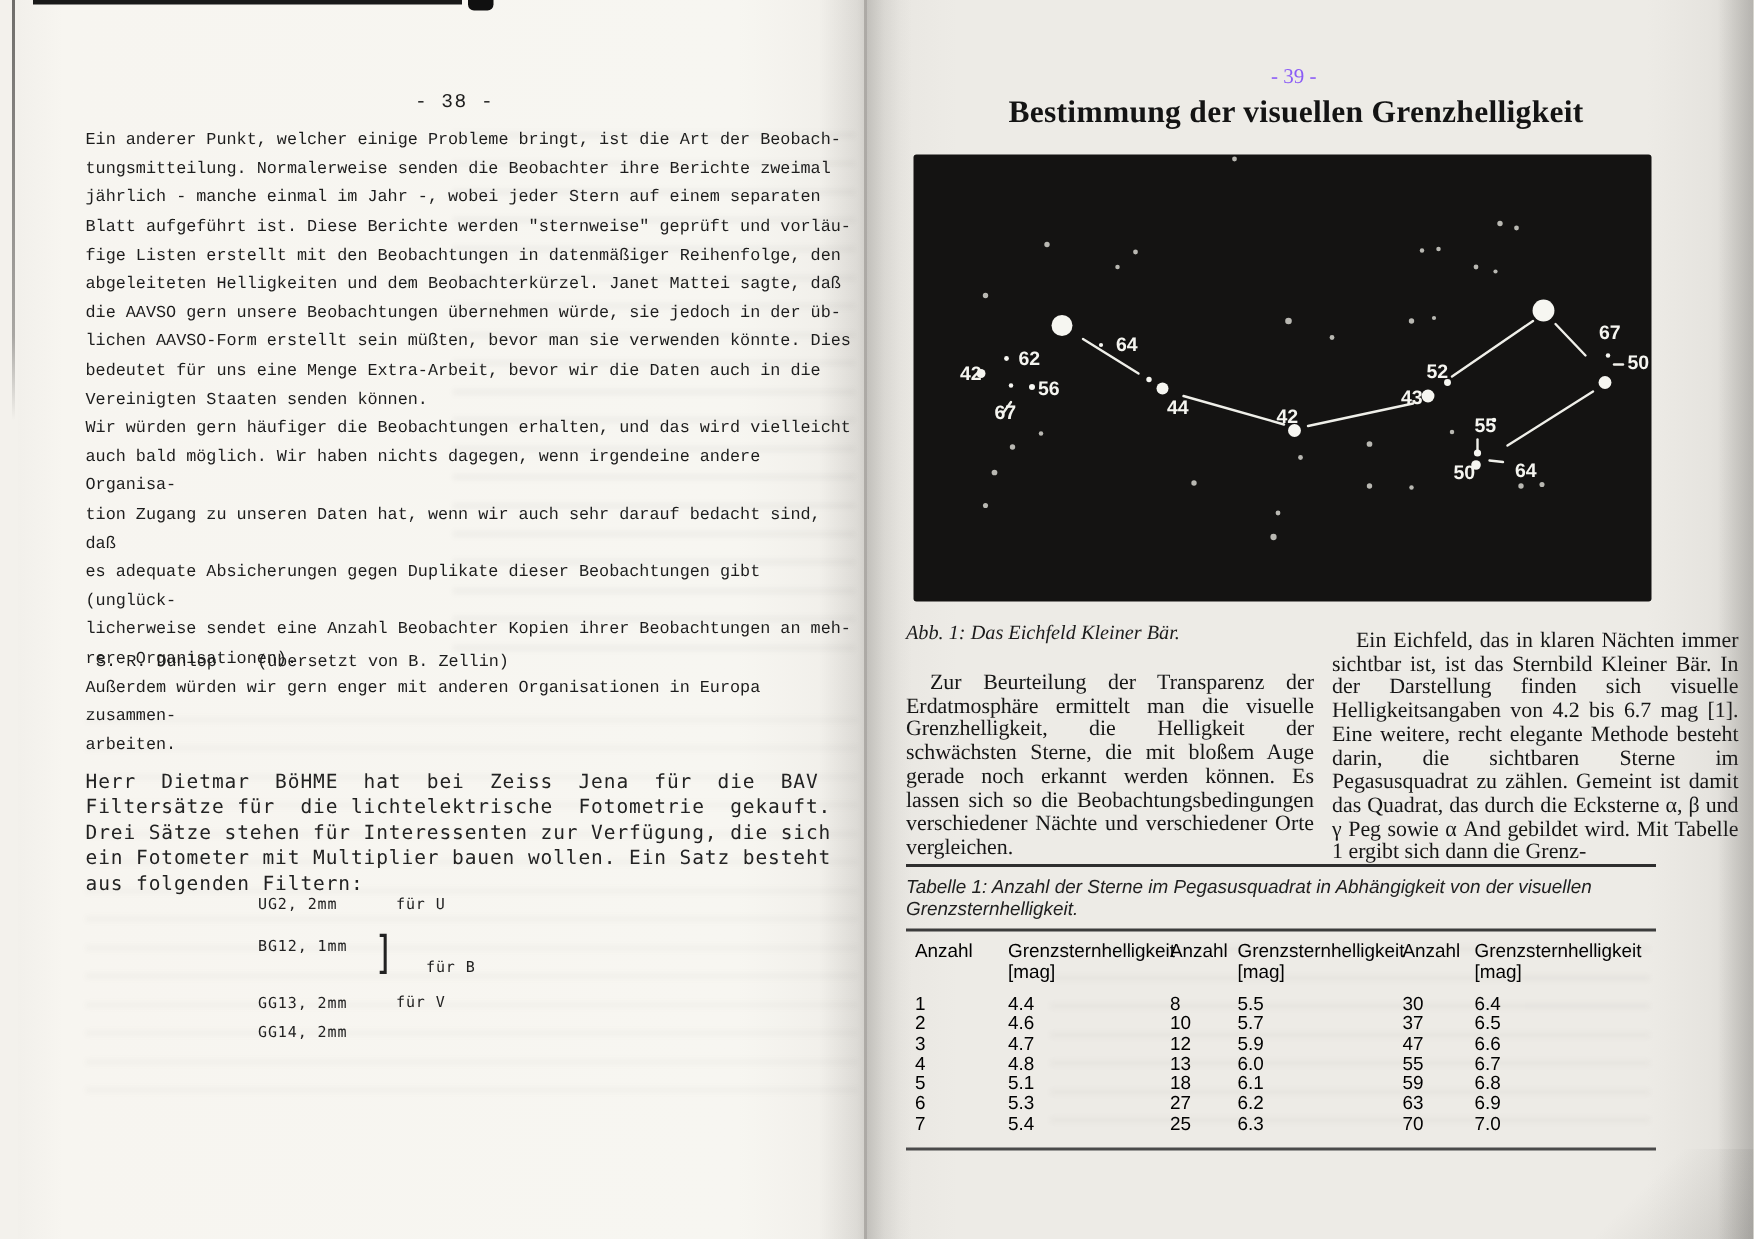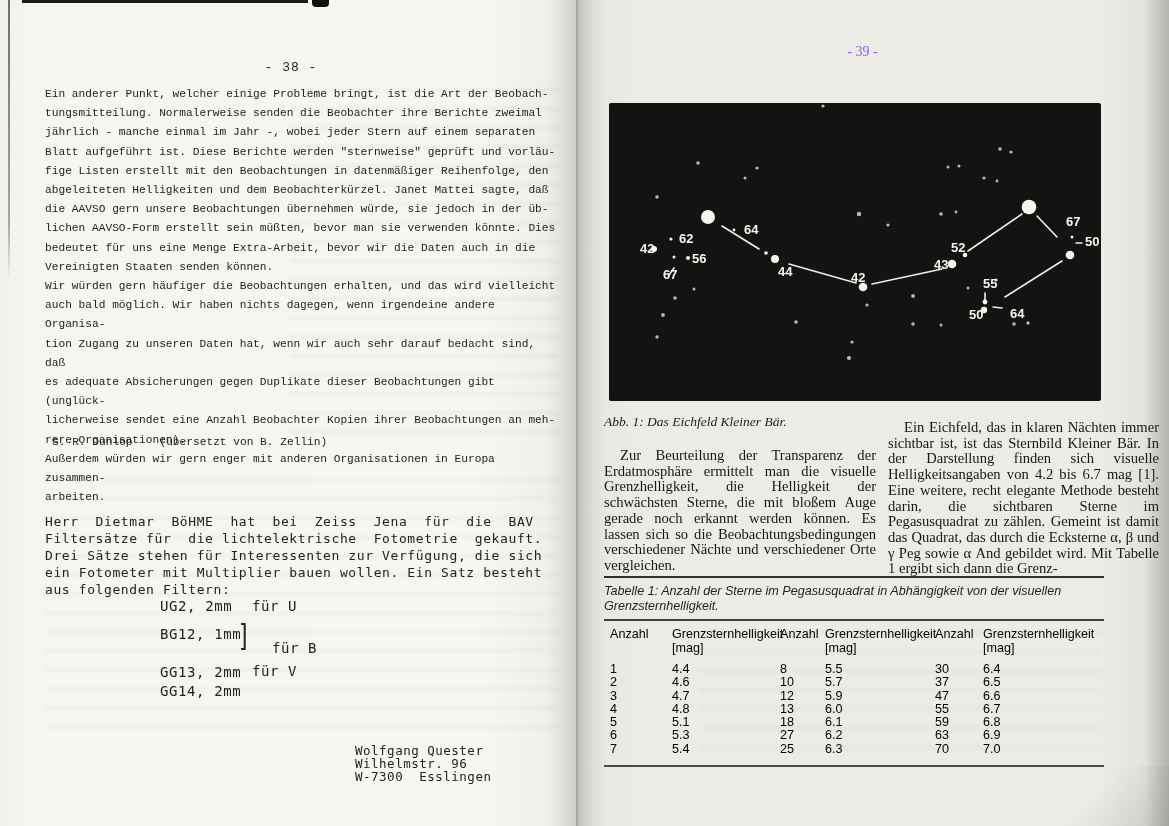--- a/index.html
+++ b/index.html
@@ -1,38 +1,38 @@
 <!DOCTYPE html>
 <html><head>
 <meta charset="utf-8">
 <style>
   html,body{margin:0;padding:0;}
   body{width:1169px;height:826px;overflow:hidden;background:#c9c7c2;
        font-family:"Liberation Serif",serif;}
   .scan{position:relative;width:1169px;height:826px;background:#f3f1ec;}
 
   
-  .page-left{position:absolute;left:0;top:0;width:578px;height:826px;
+  .page-left{position:absolute;left:12px;top:0;width:578px;height:826px;
              background:linear-gradient(90deg,#f2f0eb 0,#f7f5f0 30px,#f7f6f1 480px,#efede8 560px,#e4e2dd 578px);}
   .page-right{position:absolute;left:578px;top:0;width:591px;height:826px;
               background:linear-gradient(90deg,#dcdad5 0,#e9e7e2 22px,#edebe6 60px,#edebe6 520px,#e6e4df 560px,#d8d6d1 591px);}
 
   
   .mono{font-family:"Liberation Mono",monospace;color:#1d1d1d;}
   .dotmono{font-family:"DejaVu Sans Mono",monospace;color:#222;}
   .pageno-left{position:absolute;left:246px;top:60px;width:90px;text-align:center;
                font-size:13px;letter-spacing:1px;}
   .left-body{position:absolute;left:45px;top:85px;width:516px;
              font-size:11.2px;line-height:19.2px;white-space:pre-line;}
   .left-sig{position:absolute;left:52px;top:436px;font-size:11.2px;white-space:pre;text-align:center;}
   .fheading{position:absolute;left:45px;top:487px;width:516px;text-align:center;
             font-size:13.5px;font-weight:bold;letter-spacing:1.5px;white-space:pre;}
   .fintro{position:absolute;left:45px;top:513px;width:520px;
           font-size:13px;line-height:17px;letter-spacing:.6px;white-space:pre;}
-  .fitem{position:absolute;font-size:14px;letter-spacing:.6px;white-space:pre;}
+  .fitem{position:absolute;font-size:10px;letter-spacing:.6px;white-space:pre;}
   .fbracket{position:absolute;left:235px;top:618px;font-size:30px;color:#222;
             font-family:"DejaVu Sans Mono",monospace;transform:scaleX(.75);}
   .foutro{position:absolute;left:45px;top:696px;width:520px;
           font-size:12.8px;line-height:14.5px;letter-spacing:.5px;white-space:pre;}
   .addr{position:absolute;left:355px;top:744px;font-size:12.5px;line-height:13px;
         letter-spacing:.5px;white-space:pre;}
 
   
   .pageno-right{position:absolute;left:820px;top:44px;width:85px;text-align:center;
                 font-size:14px;color:#8b5cf6;}
@@ -114,28 +114,26 @@
 
     <div class="fitem dotmono" style="left:160px;top:598px;">UG2, 2mm</div>
     <div class="fitem dotmono" style="left:252px;top:598px;">für U</div>
     <div class="fitem dotmono" style="left:160px;top:626px;">BG12, 1mm</div>
     <div class="fitem dotmono" style="left:160px;top:640px;margin-top:24px;">GG13, 2mm</div>
     <div class="fitem dotmono" style="left:272px;top:640px;">für B</div>
     <span class="fbracket">]</span>
     <div class="fitem dotmono" style="left:160px;top:663px;margin-top:20px;">GG14, 2mm</div>
     <div class="fitem dotmono" style="left:252px;top:663px;">für V</div>
 
-    <div class="addr dotmono">Wolfgang Quester
-Wilhelmstr. 96
-W-7300  Esslingen</div>
   </div>
 
   <div class="page-right"></div>
 
   <div class="pageno-right">- 39 -</div>
+  <div class="title">Bestimmung der visuellen Grenzhelligkeit</div>
 
   <div class="figure">
     <svg id="starchart" width="492" height="298" viewBox="0 0 492 298">
         <line x1="113" y1="123" x2="150" y2="146" stroke="#efefe9" stroke-width="1.6" stroke-linecap="round"></line>
         <line x1="180" y1="161" x2="247" y2="180" stroke="#efefe9" stroke-width="1.6" stroke-linecap="round"></line>
         <line x1="263" y1="181" x2="333" y2="166" stroke="#efefe9" stroke-width="1.6" stroke-linecap="round"></line>
         <line x1="359" y1="148" x2="413" y2="111" stroke="#efefe9" stroke-width="1.6" stroke-linecap="round"></line>
         <line x1="428" y1="113" x2="448" y2="134" stroke="#efefe9" stroke-width="1.6" stroke-linecap="round"></line>
         <line x1="396" y1="194" x2="453" y2="158" stroke="#efefe9" stroke-width="1.6" stroke-linecap="round"></line>
         <line x1="467" y1="140" x2="473" y2="140" stroke="#efefe9" stroke-width="1.6" stroke-linecap="round"></line>

